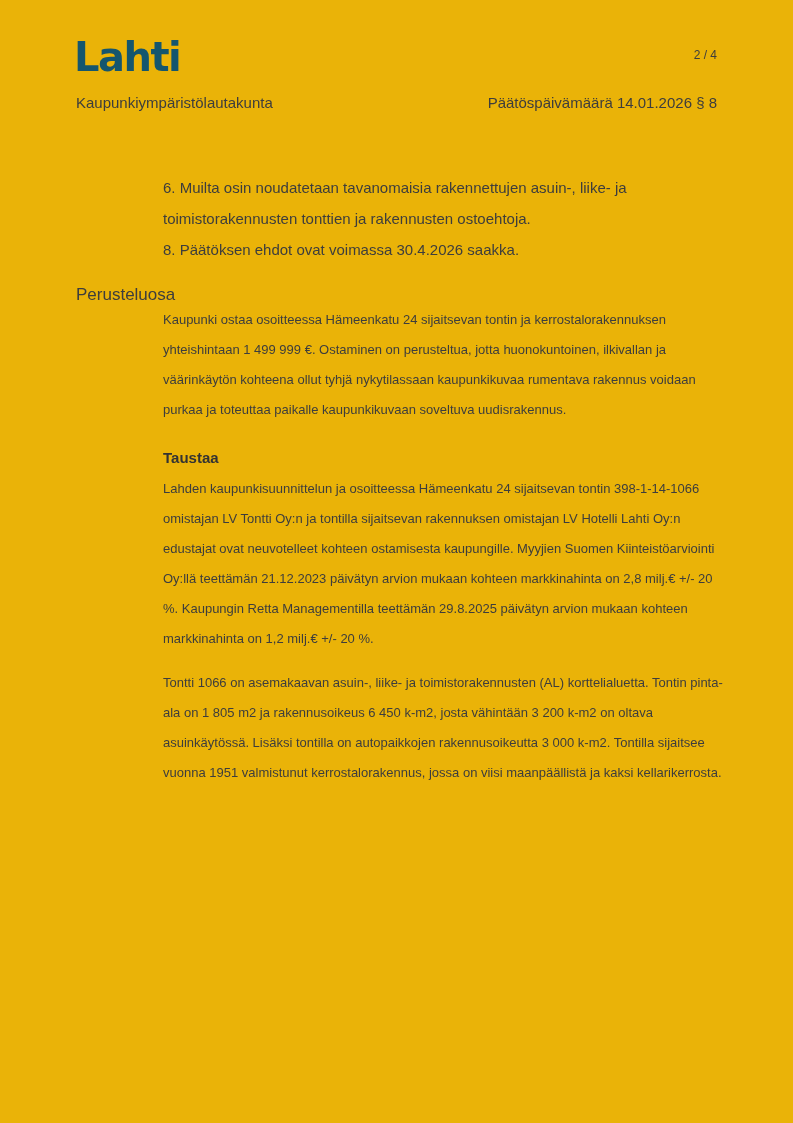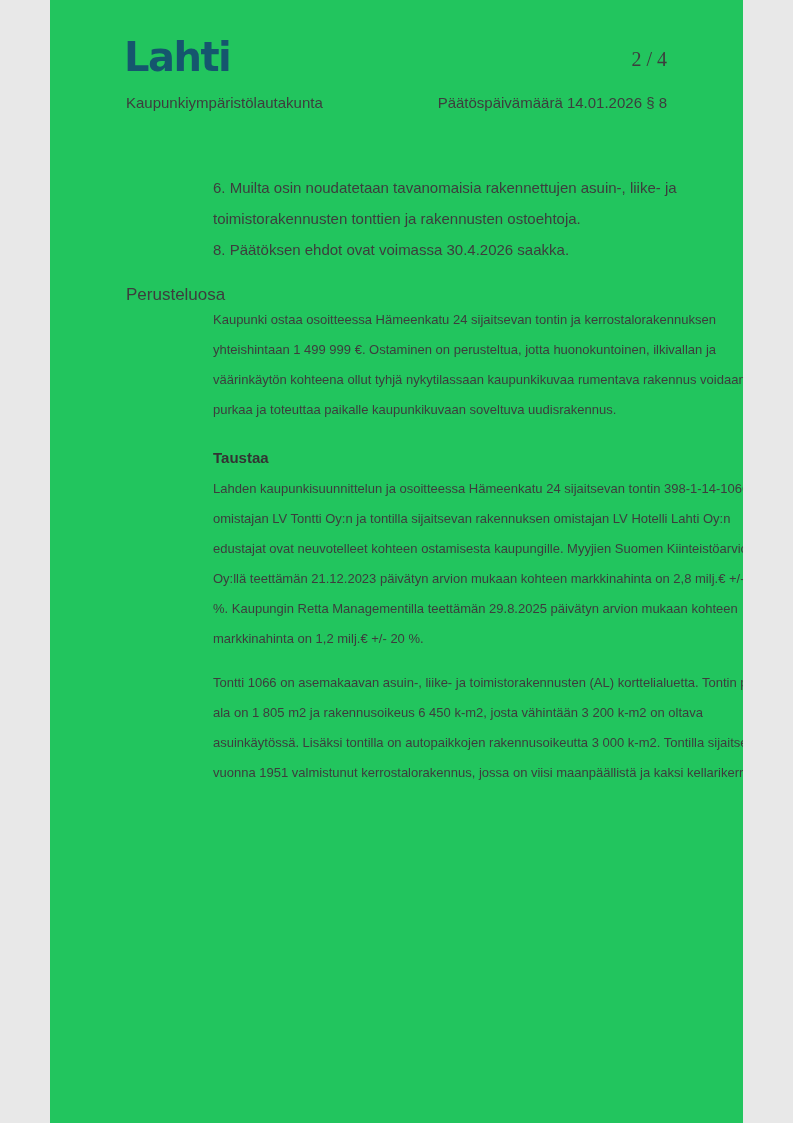--- a/index.html
+++ b/index.html
@@ -1,43 +1,42 @@
 <!DOCTYPE html>
 <html><head>
 <meta charset="utf-8">
 <style>
   * { margin: 0; padding: 0; box-sizing: border-box; }
   html, body { background: #e8e8e8; }
   .page {
     position: relative;
-    width: 693px;
+    width: 793px;
     height: 1123px;
     margin: 0 auto;
-    background: #22c55e;
+    background: #eab308;
     font-family: "Liberation Sans", sans-serif;
     color: #3d3d3d;
     overflow: hidden;
   }
   .logo {
     position: absolute;
     left: 74px;
     top: 34px;
     font-size: 40px;
     font-weight: bold;
     letter-spacing: -1.5px;
     color: #15566e;
     font-family: "DejaVu Sans", sans-serif;
   }
   .page-number {
     position: absolute;
     top: 48px;
     right: 76px;
-    font-size: 20px;
+    font-size: 12px;
     color: #3d3d3d;
-    font-family: Liberation Serif, serif;
   }
   .meta-row {
     position: absolute;
     top: 94px;
     left: 76px;
     right: 76px;
     display: flex;
     justify-content: space-between;
     font-size: 15px;
     color: #3d3d3d;

